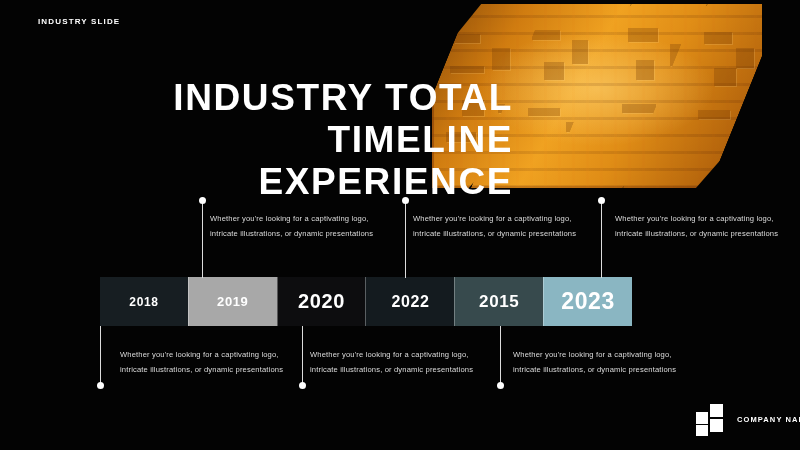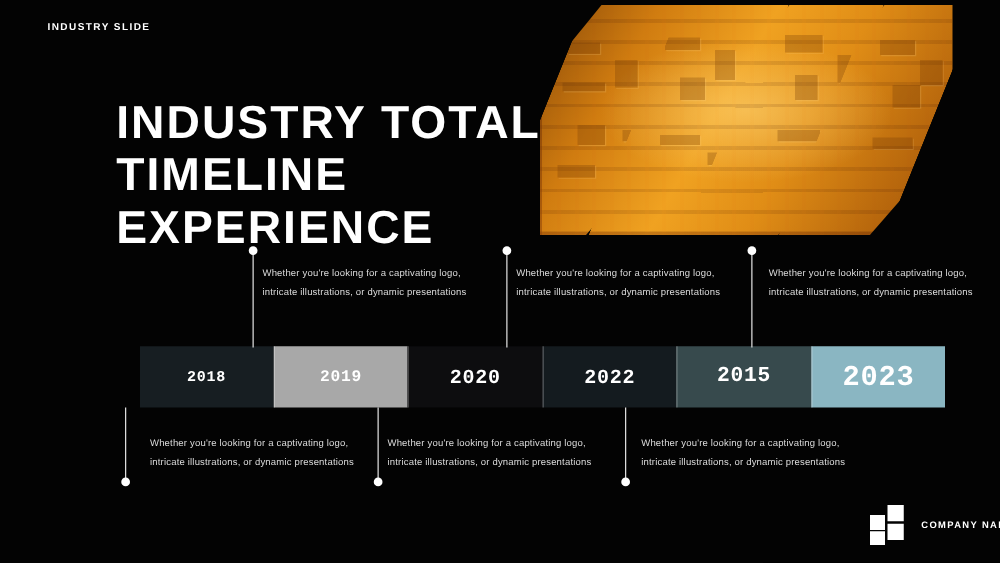--- a/index.html
+++ b/index.html
@@ -37,21 +37,21 @@
     left: 93px;
     top: 52px;
     width: 420px;
     color: #ffffff;
     font-size: 37px;
     line-height: 42px;
     font-weight: 700;
     letter-spacing: 1.6px;
     text-transform: uppercase;
   }
-  .title .line { display: block; white-space: nowrap; }
+  .title .line { display: block; white-space: nowrap; text-align: right; }
 
   
   .hero {
     position: absolute;
     left: 432px;
     top: 4px;
     width: 330px;
     height: 184px;
   }
   .stroke {
@@ -121,26 +121,25 @@
     top: -10px;
     width: 10px;
     height: 12px;
     border-radius: 50% 50% 40% 40%;
     background: #3d2412;
   }
 
   
   .timeline {
     position: absolute;
-    left: 112px;
+    left: 100px;
     top: 277px;
-    width: 644px;
+    width: 532px;
     height: 49px;
     display: flex;
-    font-family: Liberation Mono, monospace;
   }
   .seg {
     flex: 1;
     display: flex;
     align-items: center;
     justify-content: center;
     position: relative;
     color: #ffffff;
     font-weight: 700;
     letter-spacing: 0.6px;
@@ -276,21 +275,21 @@
     <span class="line">EXPERIENCE</span>
   </h1>
 
   <div class="timeline">
     <div class="seg" style="background:#171e22;font-size:12px;">
       <span>2018</span>
     </div>
     <div class="seg" style="background:#a8a8a8;font-size:13px;">
       <span>2019</span>
     </div>
-    <div class="seg" style="background:#0d0d0f;font-size:16px;">
+    <div class="seg" style="background:#0d0d0f;font-size:20px;">
       <span>2020</span>
     </div>
     <div class="seg" style="background:#141b1f;font-size:16px;">
       <span>2022</span>
     </div>
     <div class="seg" style="background:#374a4d;font-size:17px;">
       <span>2015</span>
     </div>
     <div class="seg" style="background:#8ab6c2;font-size:23px;">
       <span>2023</span>

